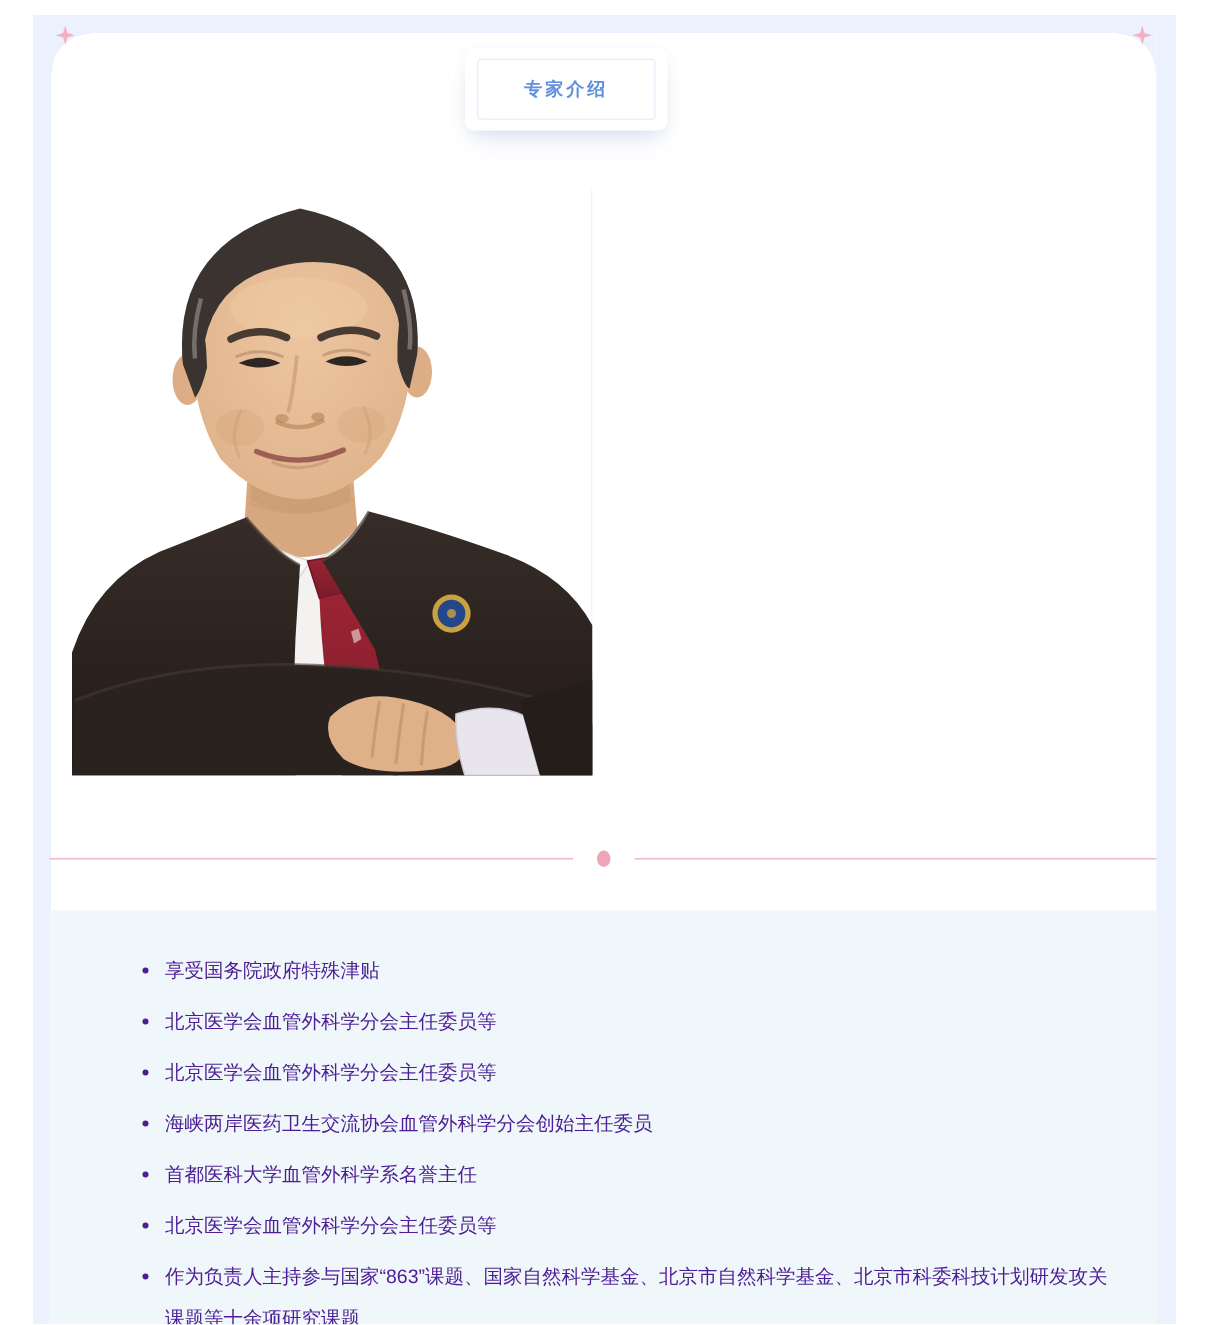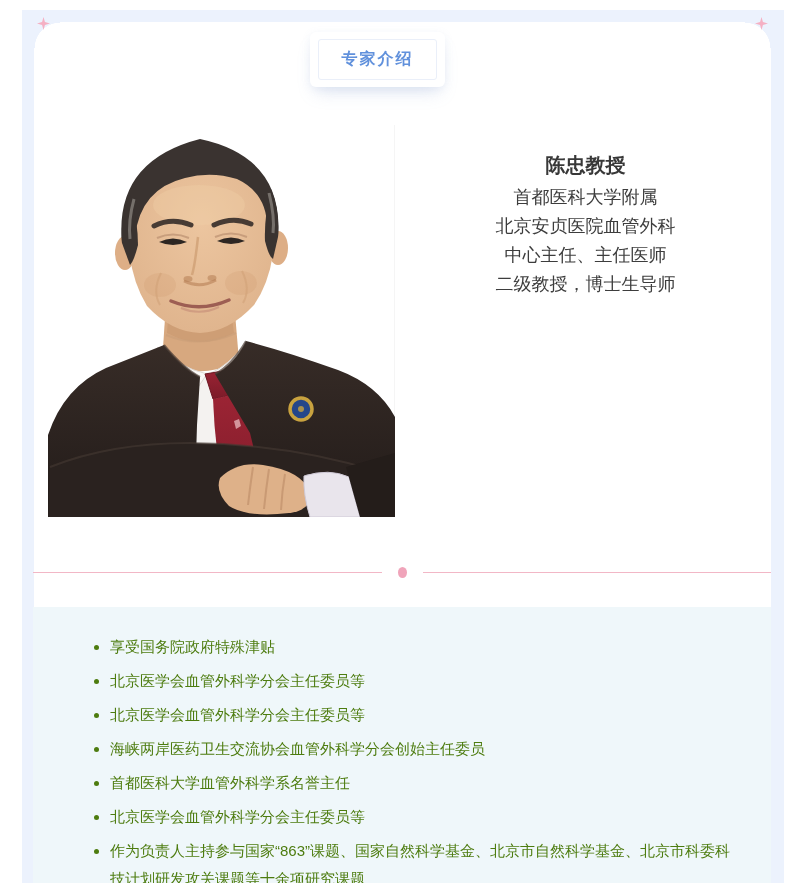--- a/index.html
+++ b/index.html
@@ -24,40 +24,40 @@
   
   .badge{
     position:absolute;left:310px;top:32px;width:135px;height:55px;background:#fff;border-radius:6px;
     box-shadow:0 10px 18px -6px rgba(130,155,205,.28), 0 2px 8px rgba(150,170,210,.12);
     display:flex;
   }
   .badge-inner{
     flex:1;margin:7px 8px;border:1px solid #eaeff9;border-radius:3px;
     display:flex;align-items:center;justify-content:center;
   }
-  .badge-text{color:#6191dc;font-weight:700;font-size:16px;letter-spacing:2px;}
+  .badge-text{color:#6191dc;font-weight:700;font-size:12px;letter-spacing:2px;}
   
   .photo{
     position:absolute;left:48px;top:125px;width:347px;height:392px;
     background:linear-gradient(#ffffff 78%,#eef1f2 100%);
     box-shadow:inset -1px 0 0 rgba(0,0,0,.04);
   }
   .photo svg{display:block;}
   
   .info{position:absolute;left:398px;top:150px;width:375px;text-align:center;}
   .info-name{font-size:20px;line-height:30px;font-weight:700;color:#383838;margin-bottom:3px;}
   .info-line{font-size:18px;line-height:29px;color:#3d3d3d;}
   
   .divider{position:absolute;left:33px;top:566px;width:738px;height:12px;display:flex;align-items:center;}
   .divider-line{flex:1;height:1px;background:#f2b7c6;}
   .divider-dot{width:9px;height:11px;border-radius:50%;background:#f0a4ba;margin:0 16px;}
   
   .list-box{position:absolute;left:33px;top:607px;width:738px;height:276px;background:#eff7fa;}
   .list-box ul{margin:0;padding:26px 28px 0 77px;list-style:disc outside;}
-  .list-box li{font-size:15px;line-height:28px;margin-bottom:6px;color:#4d7c0f;}
+  .list-box li{font-size:13px;line-height:28px;margin-bottom:6px;color:#4c1d95;}
 </style>
 </head>
 <body>
 
 <div class="page">
 
   <div>
     <div class="frame-strip frame-left"></div>
     <div class="frame-strip frame-right"></div>
     <div class="frame-strip frame-top"></div>
@@ -150,27 +150,20 @@
       <path d="M2,342 Q62,318 142,318 Q242,319 332,347" stroke="#463a33" stroke-width="2" fill="none" opacity="0.6"></path>
       <path d="M172,353 Q189,336 215,340 Q254,346 262,367 Q265,385 241,388 Q200,393 181,381 Q167,367 172,353 Z" fill="#deb189"></path>
       <path d="M205,342 Q202,362 200,380" stroke="#c1906b" stroke-width="2" fill="none" opacity="0.7"></path>
       <path d="M221,344 Q218,364 216,384" stroke="#c1906b" stroke-width="2" fill="none" opacity="0.7"></path>
       <path d="M237,349 Q234,366 233,385" stroke="#c1906b" stroke-width="2" fill="none" opacity="0.7"></path>
       <path d="M256,351 Q281,343 301,352 L312,392 L262,392 Q255,370 256,351 Z" fill="#e9e5ec" stroke="#cfc9d6" stroke-width="1"></path>
       <path d="M298,342 L347,328 L347,392 L312,392 Z" fill="#241d1a"></path>
     </svg>
   </div>
 
-  <div class="info">
-    <div class="info-name">陈忠教授</div>
-    <div class="info-line">首都医科大学附属</div>
-    <div class="info-line">北京安贞医院血管外科</div>
-    <div class="info-line">中心主任、主任医师</div>
-    <div class="info-line">二级教授，博士生导师</div>
-  </div>
 
   <div class="divider">
     <div class="divider-line"></div>
     <div class="divider-dot"></div>
     <div class="divider-line"></div>
   </div>
 
   <div class="list-box">
     <ul>
       <li>享受国务院政府特殊津贴</li>

